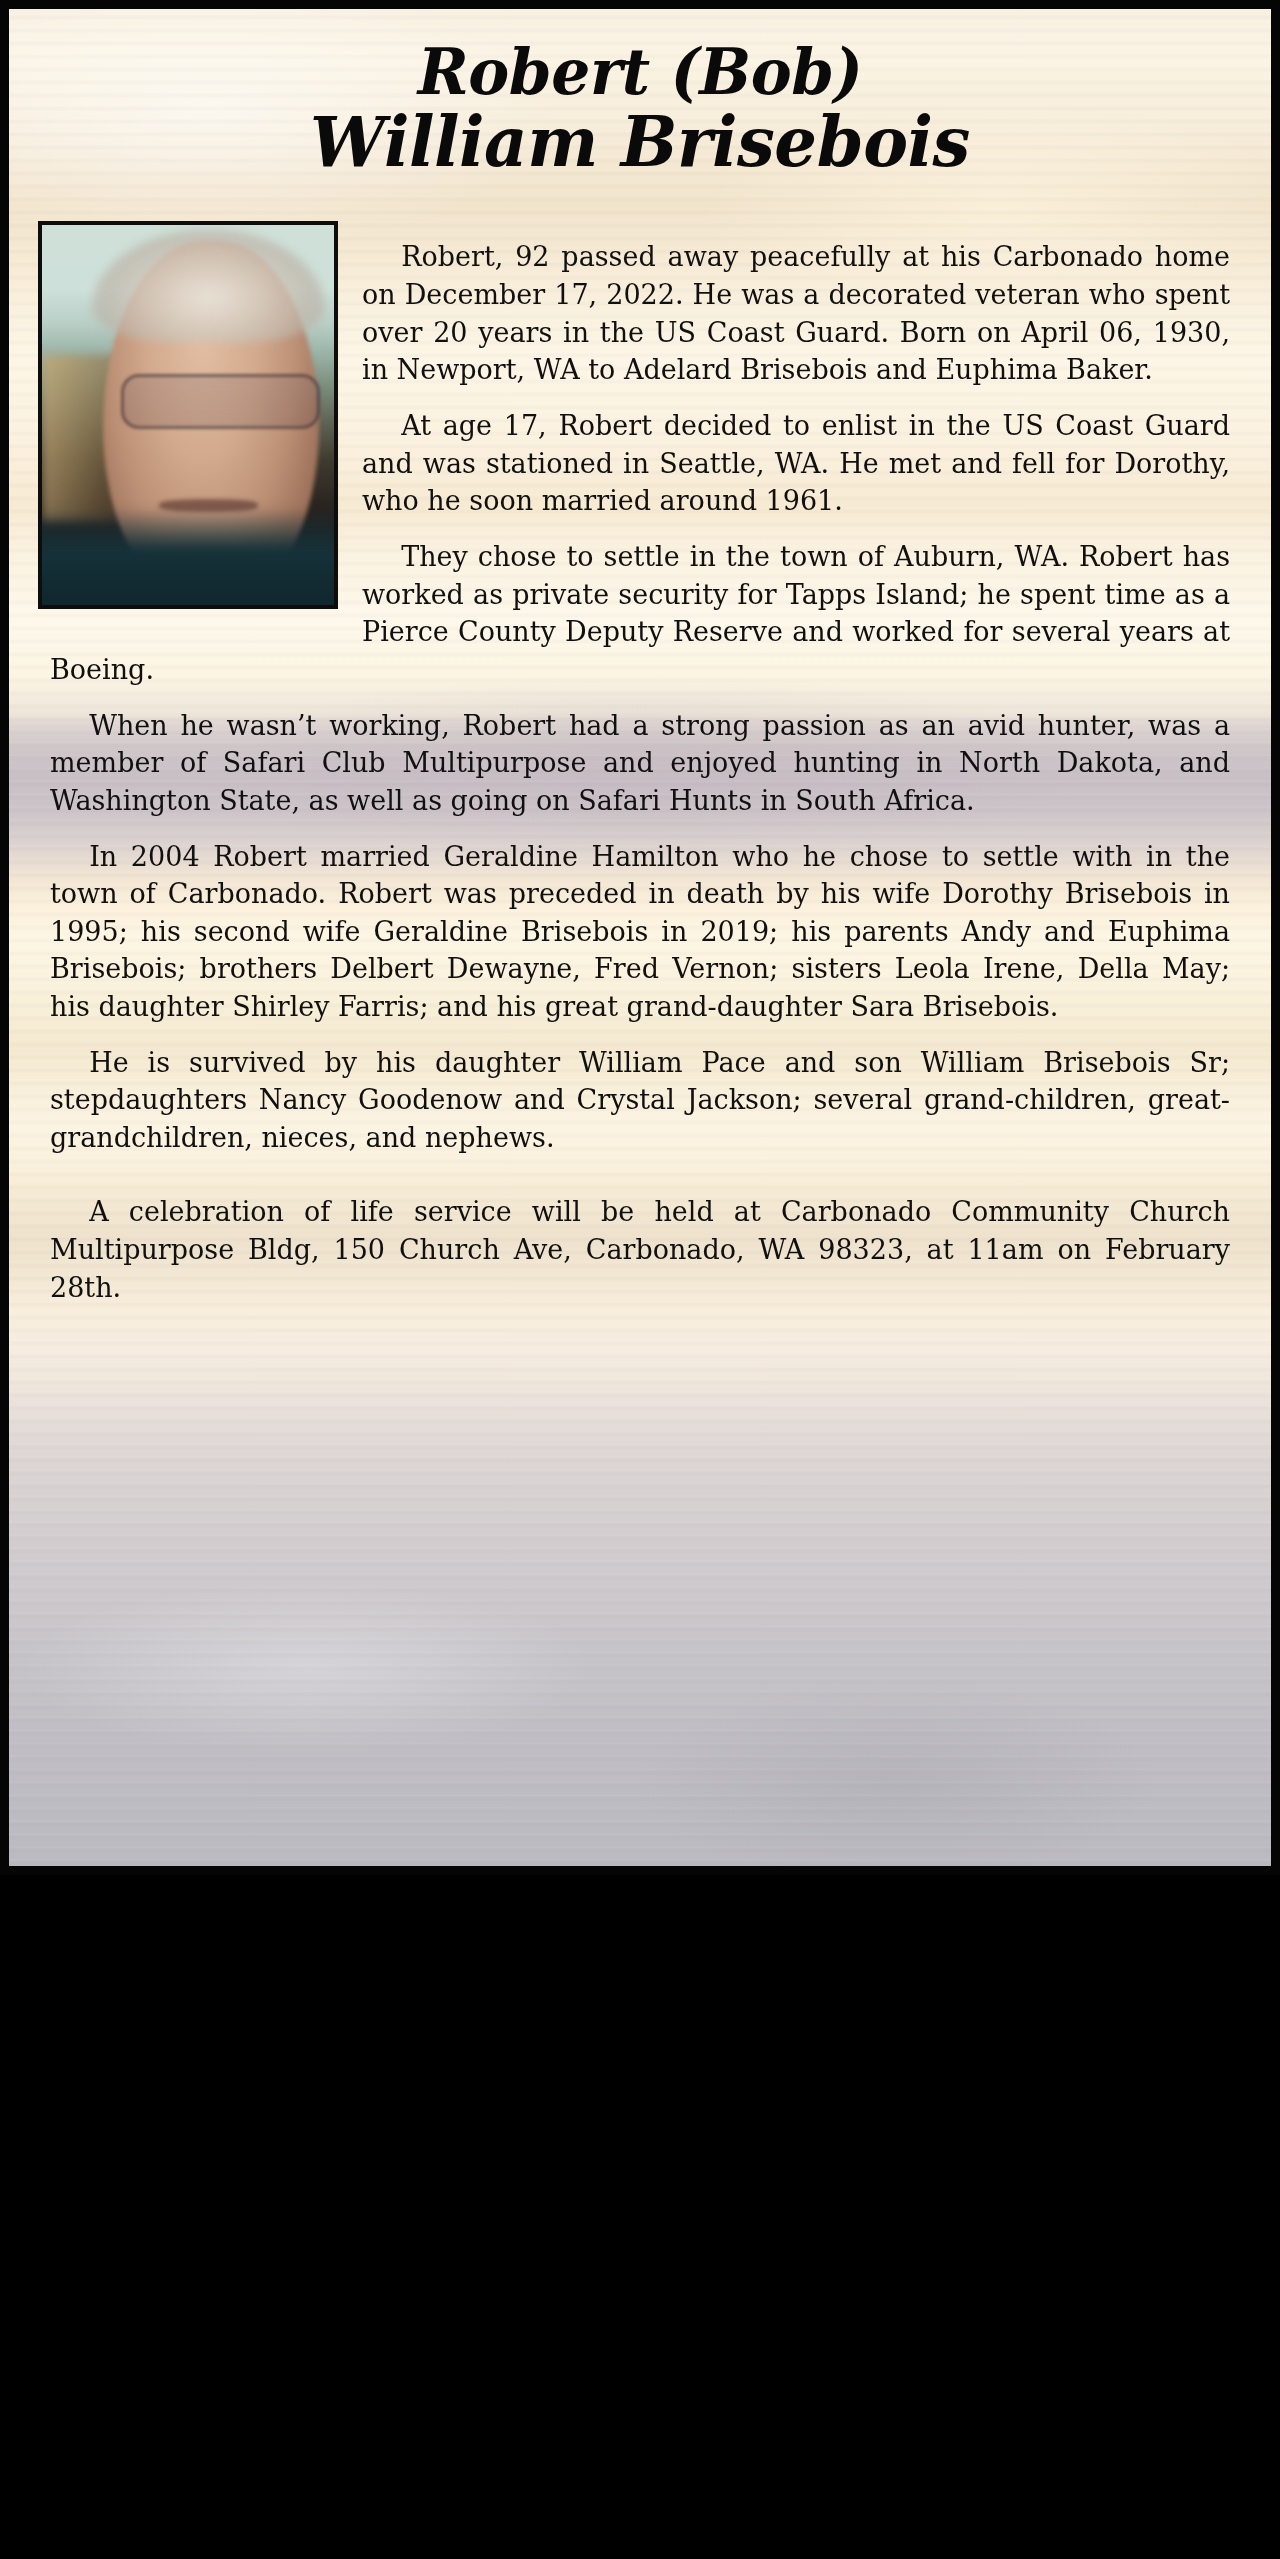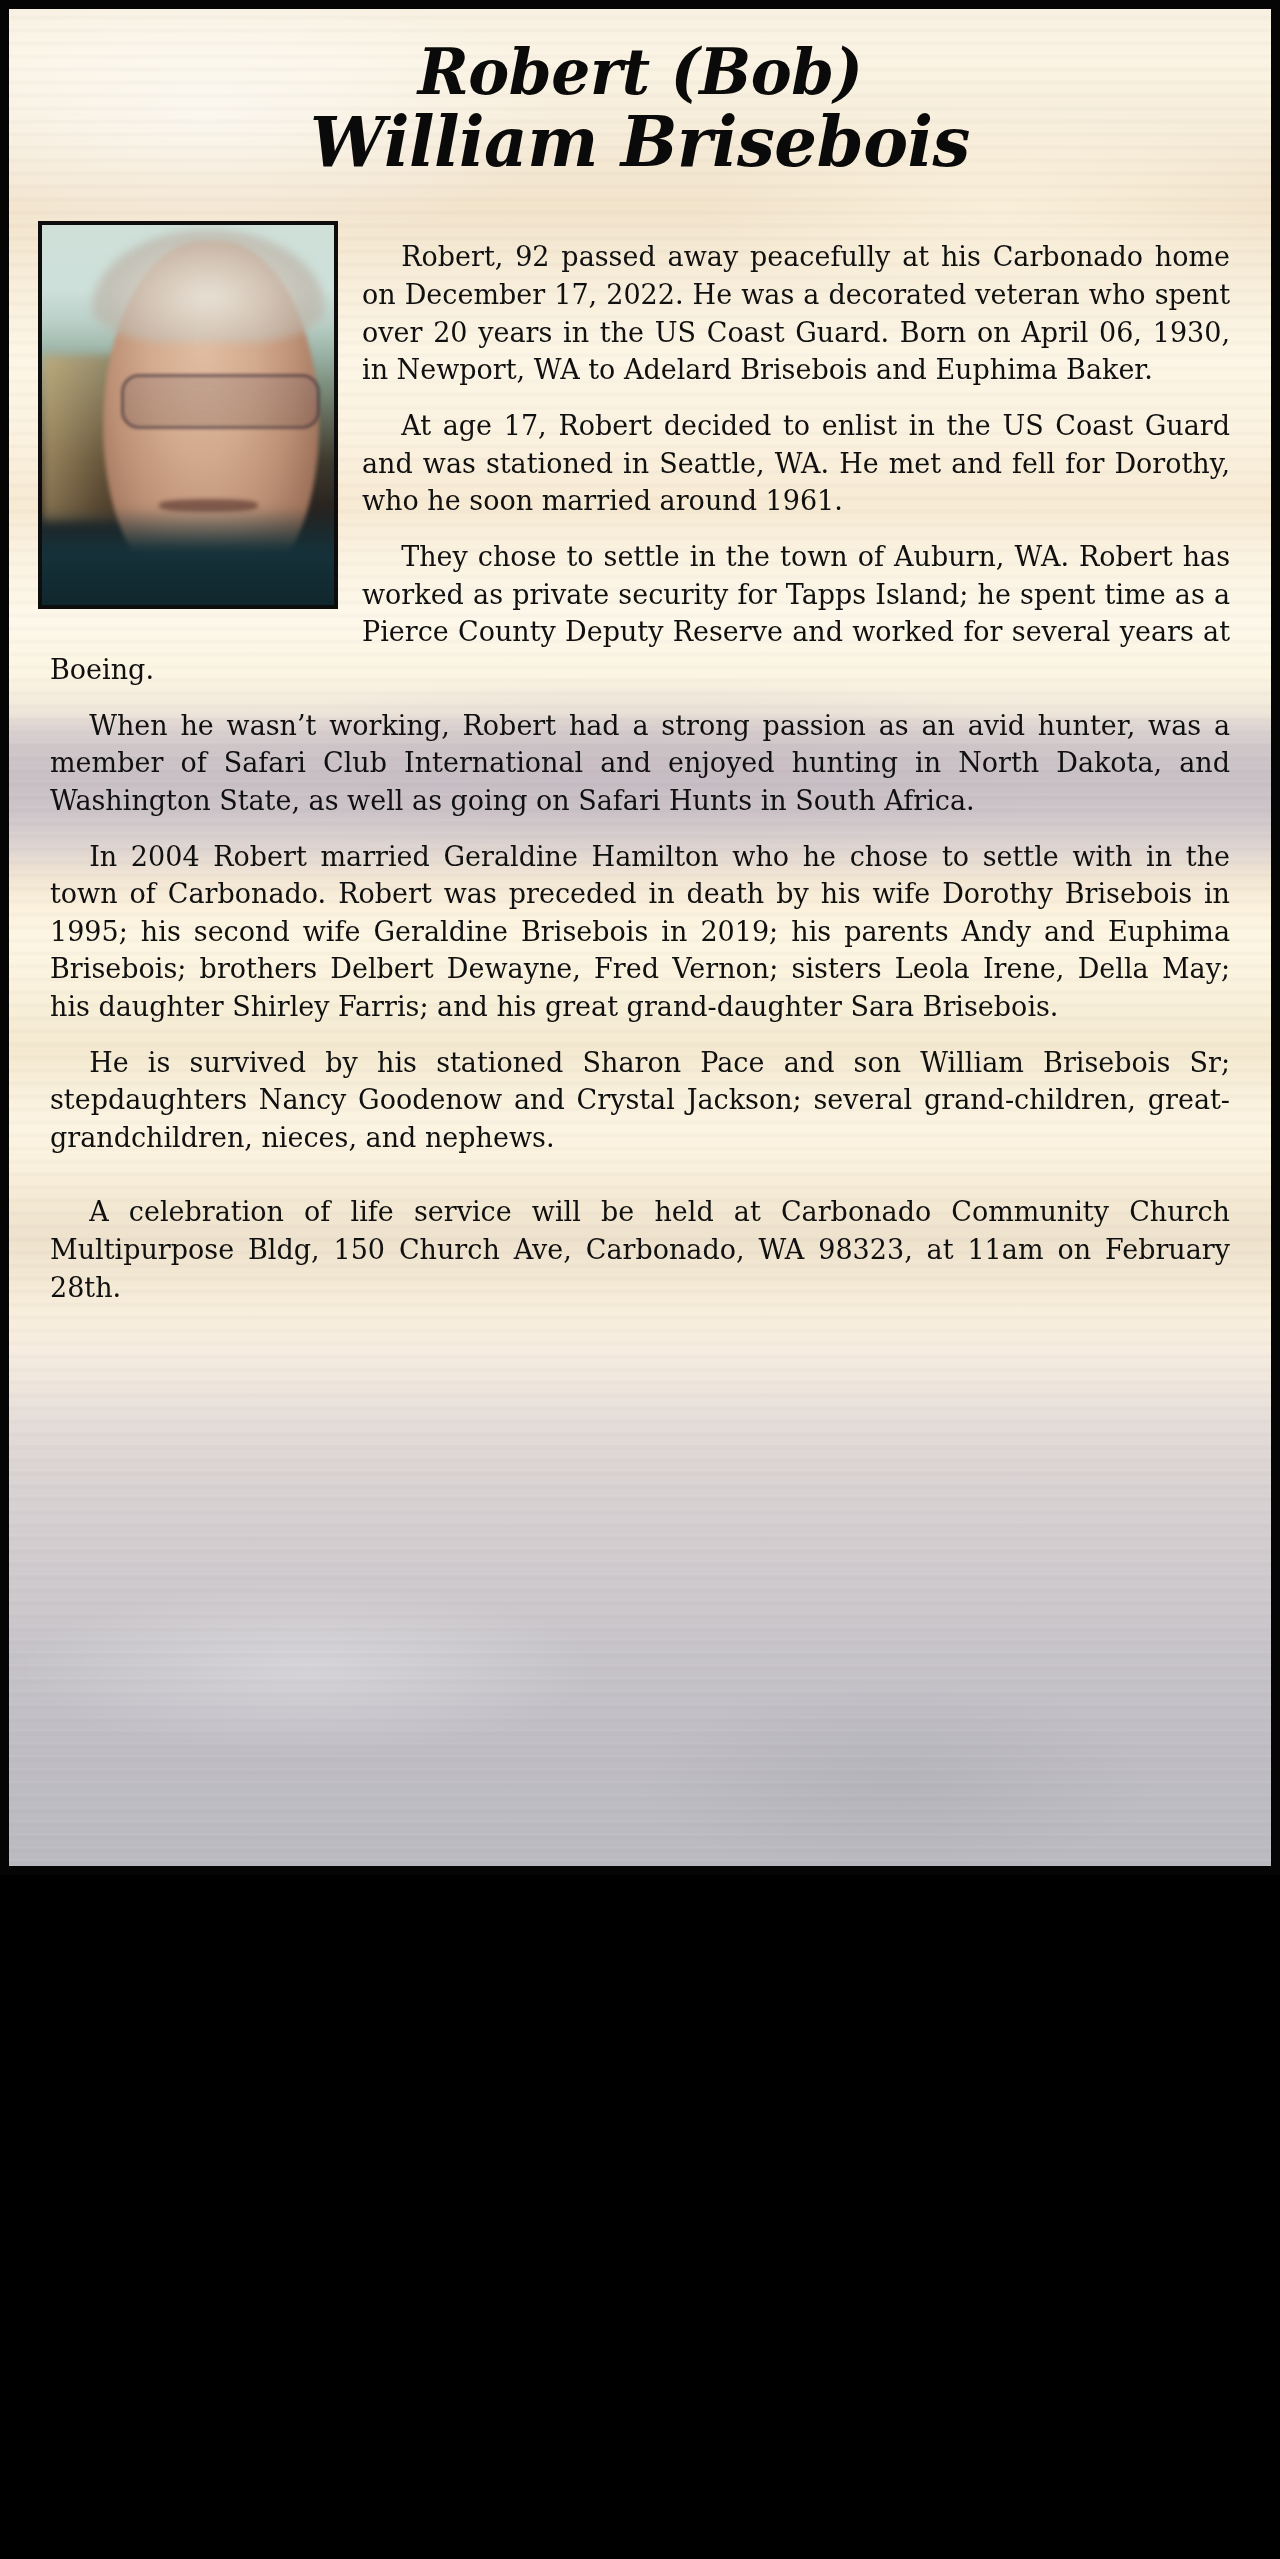--- a/index.html
+++ b/index.html
@@ -266,21 +266,21 @@
       <div class="ph-hair"></div>
       <div class="ph-glasses"></div>
       <div class="ph-mouth"></div>
       <div class="ph-shoulder"></div>
     </div>
 
     <div class="body-text">
       <p>Robert, 92 passed away peacefully at his Carbonado home on December 17, 2022. He was a decorated veteran who spent over 20 years in the US Coast Guard. Born on April 06, 1930, in Newport, WA to Adelard Brisebois and Euphima Baker.</p>
       <p>At age 17, Robert decided to enlist in the US Coast Guard and was stationed in Seattle, WA. He met and fell for Dorothy, who he soon married around 1961.</p>
       <p>They chose to settle in the town of Auburn, WA. Robert has worked as private security for Tapps Island; he spent time as a Pierce County Deputy Reserve and worked for several years at Boeing.</p>
-      <p>When he wasn’t working, Robert had a strong passion as an avid hunter, was a member of Safari Club International and enjoyed hunting in North Dakota, and Washington State, as well as going on Safari Hunts in South Africa.</p>
+      <p>When he wasn’t working, Robert had a strong passion as an avid hunter, was a member of Safari Club Multipurpose and enjoyed hunting in North Dakota, and Washington State, as well as going on Safari Hunts in South Africa.</p>
       <p>In 2004 Robert married Geraldine Hamilton who he chose to settle with in the town of Carbonado. Robert was preceded in death by his wife Dorothy Brisebois in 1995; his second wife Geraldine Brisebois in 2019; his parents Andy and Euphima Brisebois; brothers Delbert Dewayne, Fred Vernon; sisters Leola Irene, Della May; his daughter Shirley Farris; and his great grand-daughter Sara Brisebois.</p>
-      <p>He is survived by his stationed Sharon Pace and son William Brisebois Sr; stepdaughters Nancy Goodenow and Crystal Jackson; several grand-children, great-grandchildren, nieces, and nephews.</p>
+      <p>He is survived by his daughter William Pace and son William Brisebois Sr; stepdaughters Nancy Goodenow and Crystal Jackson; several grand-children, great-grandchildren, nieces, and nephews.</p>
       <p class="spaced">A celebration of life service will be held at Carbonado Community Church Multipurpose Bldg, 150 Church Ave, Carbonado, WA 98323, at 11am on February 28th.</p>
     </div>
 
     <div class="clearer"></div>
   </div>
 </div>
 
 </body></html>

